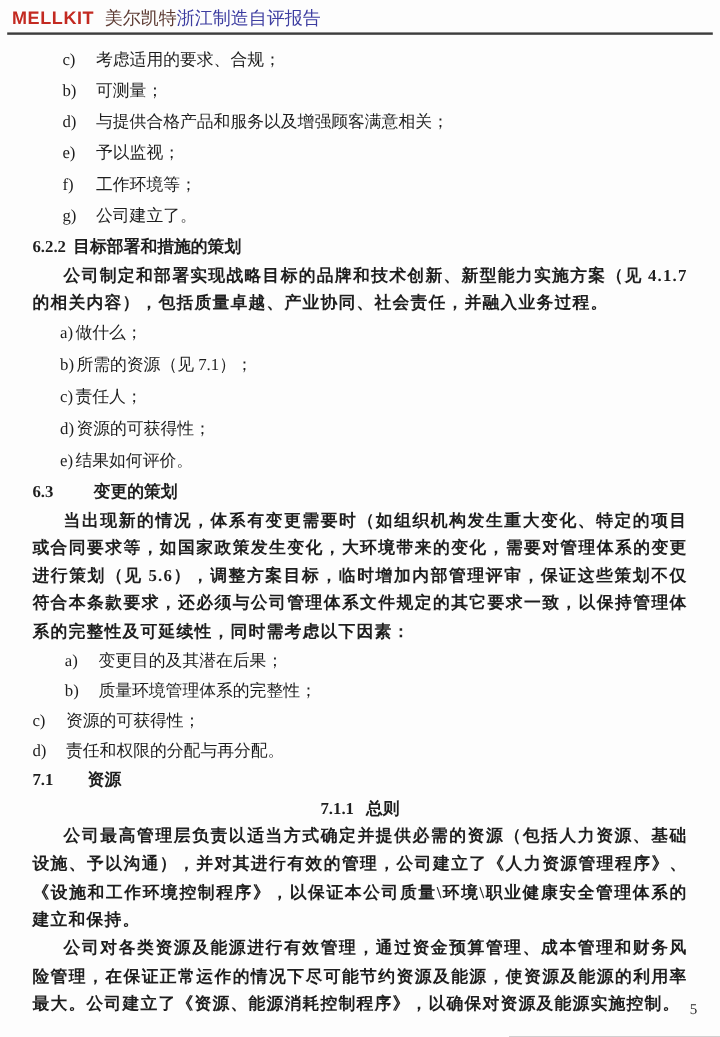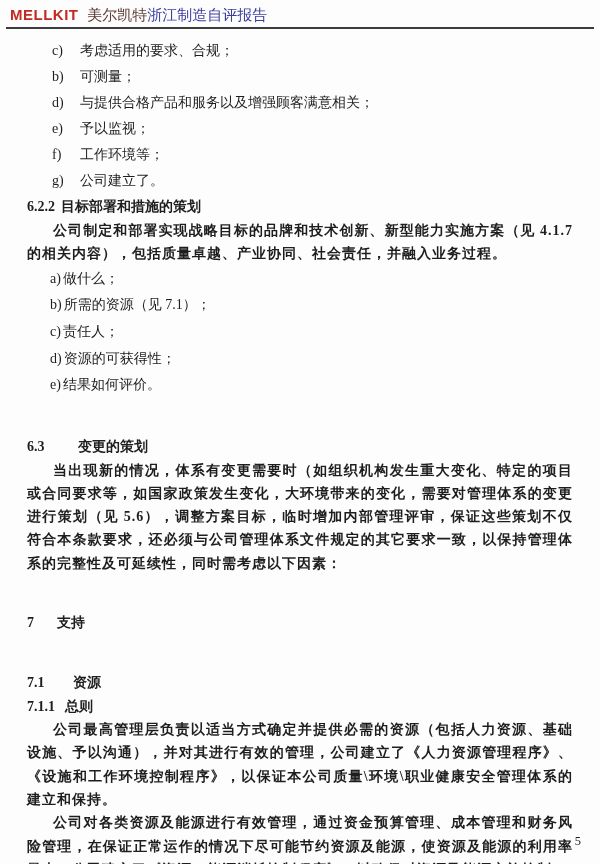--- a/index.html
+++ b/index.html
@@ -41,22 +41,22 @@
   .li3.ind { padding-left: 27px; }
   .m3 { display: inline-block; width: 28px; }
   
   .h { font-weight: bold; line-height: 25px; }
   .h .hn { display: inline-block; }
   .hn-622 { margin-right: 6px; }
   .hn-63  { min-width: 51px; }
   .hn-7   { min-width: 30px; }
   .hn-71  { min-width: 46px; }
   .hn-711 { margin-right: 10px; }
-  .h24 { line-height: 24px; margin-top: 36px; }
-  .h23 { line-height: 23px; }
+  .h24 { line-height: 24px; }
+  .h23 { line-height: 23px; text-align: center; }
   
   .para {
     line-height: 23.4px;
     text-align: justify;
     letter-spacing: 1px;
     text-indent: 26px;
     font-weight: bold;
   }
   .para.tight { line-height: 23.2px; }
   .mt9 { margin-top: 9px; }
@@ -96,22 +96,27 @@
       <div class="li2"><span class="m2">a)</span><span>做什么；</span></div>
       <div class="li2"><span class="m2">b)</span><span>所需的资源（见 7.1）；</span></div>
       <div class="li2"><span class="m2">c)</span><span>责任人；</span></div>
       <div class="li2"><span class="m2">d)</span><span>资源的可获得性；</span></div>
       <div class="li2"><span class="m2">e)</span><span>结果如何评价。</span></div>
     </div>
 
     <div class="h h24"><span class="hn hn-63">6.3</span><span>变更的策划</span></div>
     <p class="para tight">当出现新的情况，体系有变更需要时（如组织机构发生重大变化、特定的项目或合同要求等，如国家政策发生变化，大环境带来的变化，需要对管理体系的变更进行策划（见 5.6），调整方案目标，临时增加内部管理评审，保证这些策划不仅符合本条款要求，还必须与公司管理体系文件规定的其它要求一致，以保持管理体系的完整性及可延续性，同时需考虑以下因素：</p>
 
+    <div>
+      <div class="li3 ind"><span class="m3">a)</span><span>变更目的及其潜在后果；</span></div>
+      <div class="li3 ind"><span class="m3">b)</span><span>质量环境管理体系的完整性；</span></div>
+      <div class="li3"><span class="m3">c)</span><span>资源的可获得性；</span></div>
+      <div class="li3"><span class="m3">d)</span><span>责任和权限的分配与再分配。</span></div>
+    </div>
 
-    <div class="h h24"><span class="hn hn-7">7</span><span>支持</span></div>
     <div class="h h24"><span class="hn hn-71">7.1</span><span>资源</span></div>
     <div class="h h23"><span class="hn hn-711">7.1.1</span><span>总则</span></div>
 
     <p class="para">公司最高管理层负责以适当方式确定并提供必需的资源（包括人力资源、基础设施、予以沟通），并对其进行有效的管理，公司建立了《人力资源管理程序》、《设施和工作环境控制程序》，以保证本公司质量\环境\职业健康安全管理体系的建立和保持。</p>
     <p class="para">公司对各类资源及能源进行有效管理，通过资金预算管理、成本管理和财务风险管理，在保证正常运作的情况下尽可能节约资源及能源，使资源及能源的利用率最大。公司建立了《资源、能源消耗控制程序》，以确保对资源及能源实施控制。</p>
 
   </div>
 
   <div class="pageno">5</div>
 

